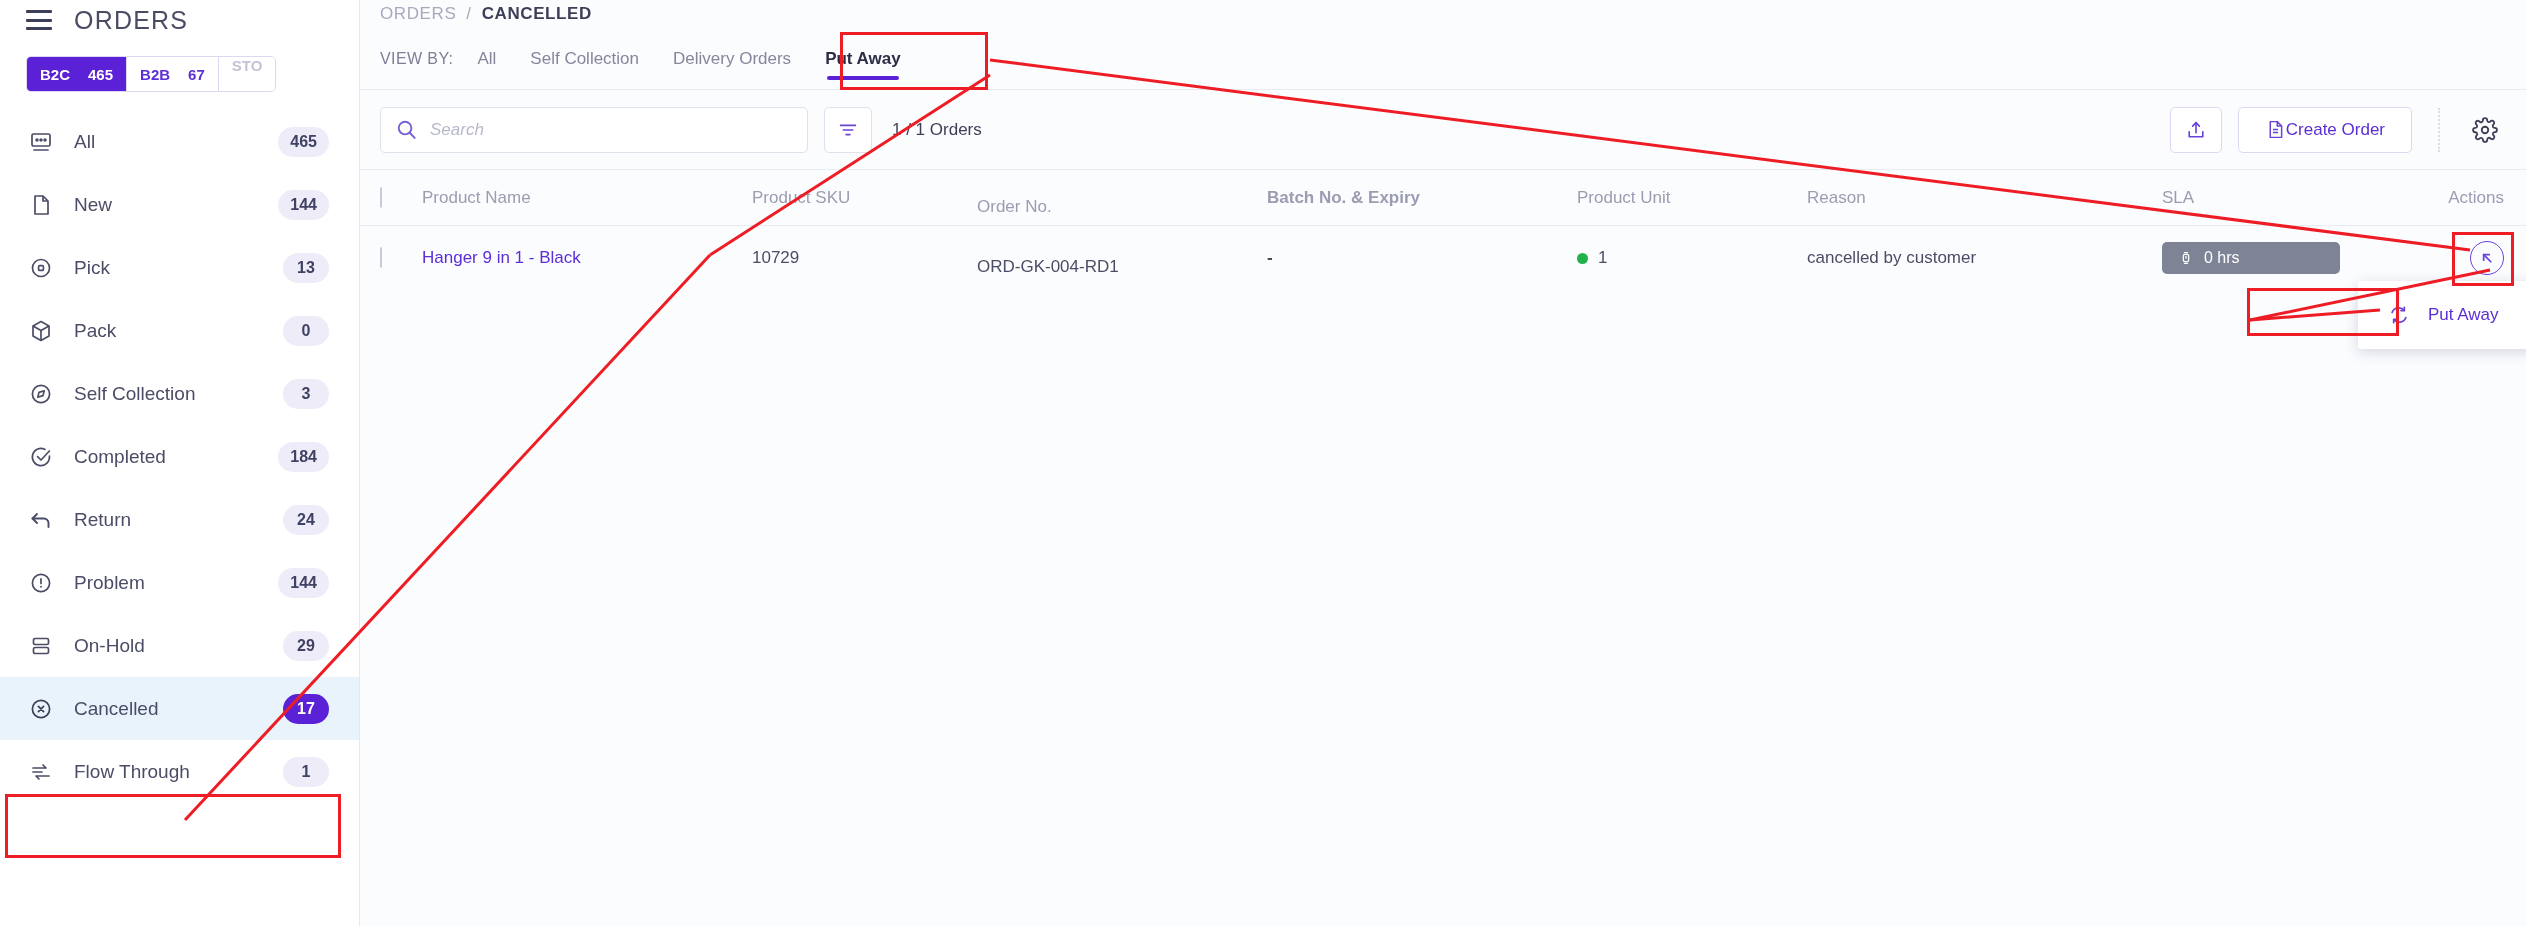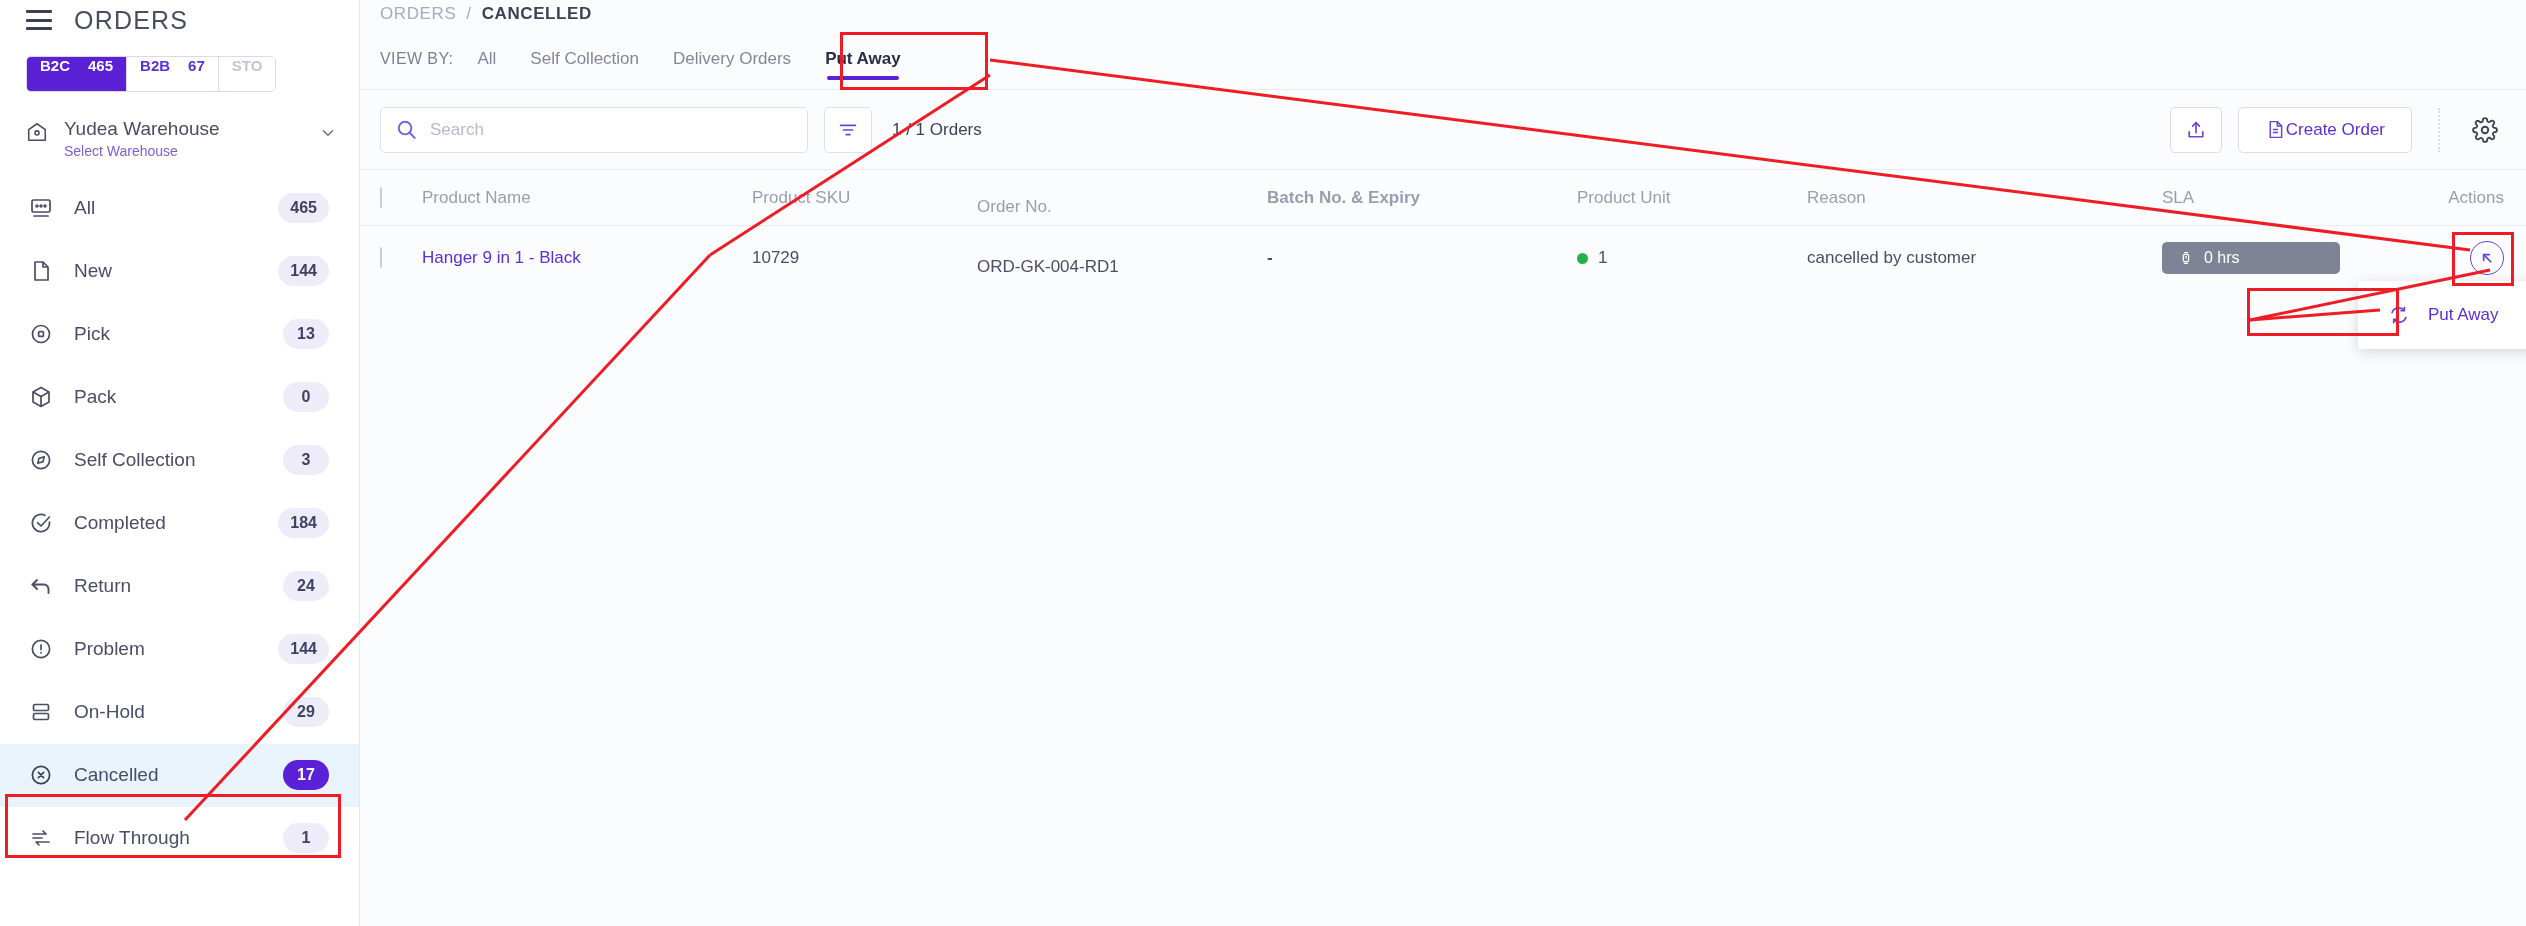--- a/index.html
+++ b/index.html
@@ -50,21 +50,21 @@
   .seg {
     margin: 16px 0 0 26px;
     display: inline-flex;
     border: 1px solid #ddd7f2;
     border-radius: 5px;
     overflow: hidden;
     height: 36px;
   }
   .seg-item {
     display: flex;
-    align-items: flex-start;
+    align-items: center;
     gap: 18px;
     padding: 0 13px;
     font-size: 15px;
     font-weight: bold;
     border-right: 1px solid #ddd7f2;
     color: #5b2ed6;
     cursor: pointer;
     background: #fff;
   }
   .seg-item:last-child { border-right: none; }
@@ -168,21 +168,21 @@
     border: 1px solid #dfe1ec;
     border-radius: 5px;
     background: #fff;
     display: flex; align-items: center;
     gap: 12px; padding: 0 14px;
   }
   .search input {
     border: none; outline: none;
     font-size: 17px; color: #7f1d1d;
     font-family: "Liberation Sans", sans-serif;
-    background: transparent; width: 100%;
+    background: transparent; width: 100%; font-style: italic;
   }
   .search input::placeholder { color: #b7b9ca; }
   .filter-btn {
     width: 48px; height: 46px;
     border: 1px solid #dfe1ec; border-radius: 5px;
     background: #fff;
     display: flex; align-items: center; justify-content: center;
     cursor: pointer;
   }
   .orders-count { font-size: 17px; color: #3d3f57; margin-left: 4px; }
@@ -305,37 +305,20 @@
       <div class="seg-item">
         <span>B2B</span>
         <span class="cnt">67</span>
       </div>
       <div class="seg-item muted">
         <span>STO</span>
         <span class="cnt">12</span>
       </div>
     </div>
 
-    <div class="wh">
-      <span class="wh-ic">
-        <svg width="22" height="22" viewBox="0 0 24 24" fill="none" stroke="#4b4d66" stroke-width="1.7" stroke-linecap="round" stroke-linejoin="round">
-          <path d="M3 9.5 12 3l9 6.5V21H3z"></path>
-            <circle cx="12" cy="13" r="2.2"></circle>
-        </svg>
-      </span>
-      <span class="wh-txt">
-        <span class="wh-name">Yudea Warehouse</span>
-        <div class="wh-sub">Select Warehouse</div>
-      </span>
-      <span class="wh-chev">
-        <svg width="18" height="18" viewBox="0 0 24 24" fill="none" stroke="#6c6f86" stroke-width="2" stroke-linecap="round" stroke-linejoin="round">
-            <path d="M6 9l6 6 6-6"></path>
-          </svg>
-      </span>
-    </div>
 
     <nav class="nav">
 
       <div class="nav-item">
         <span class="nav-ic">
           <svg width="24" height="24" viewBox="0 0 24 24" fill="none" stroke="#4b4d66" stroke-width="1.7" stroke-linecap="round">
               <rect x="3" y="4" width="18" height="12" rx="1.6"></rect>
               <circle cx="8" cy="10" r=".9" fill="#4b4d66"></circle>
               <circle cx="12" cy="10" r=".9" fill="#4b4d66"></circle>
               <circle cx="16" cy="10" r=".9" fill="#4b4d66"></circle>

